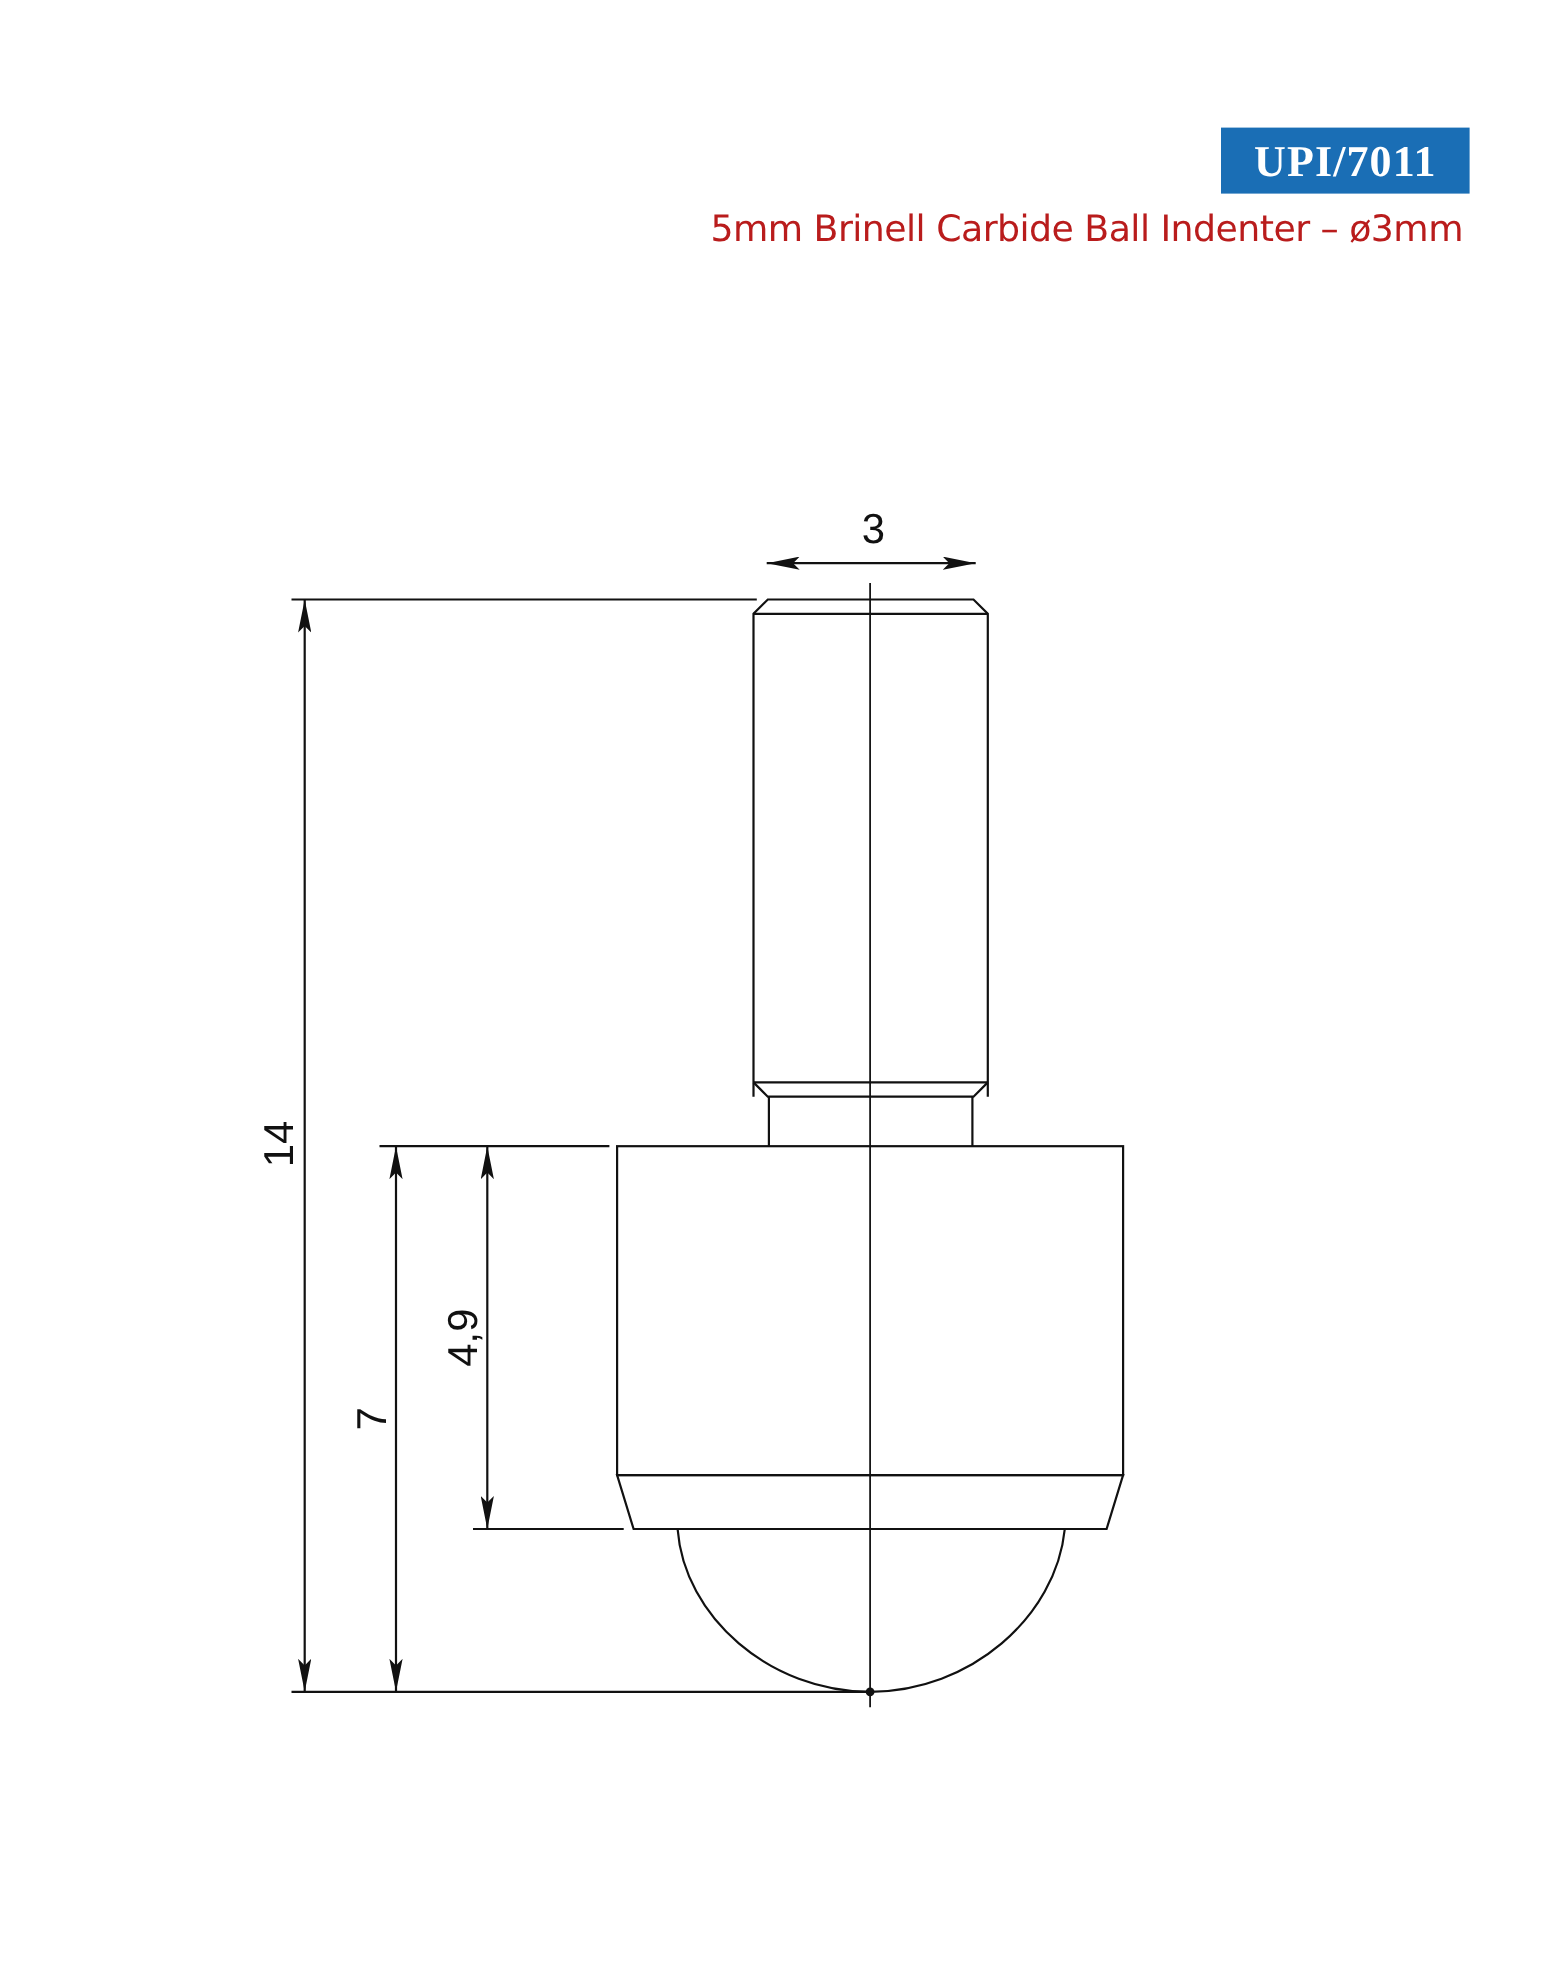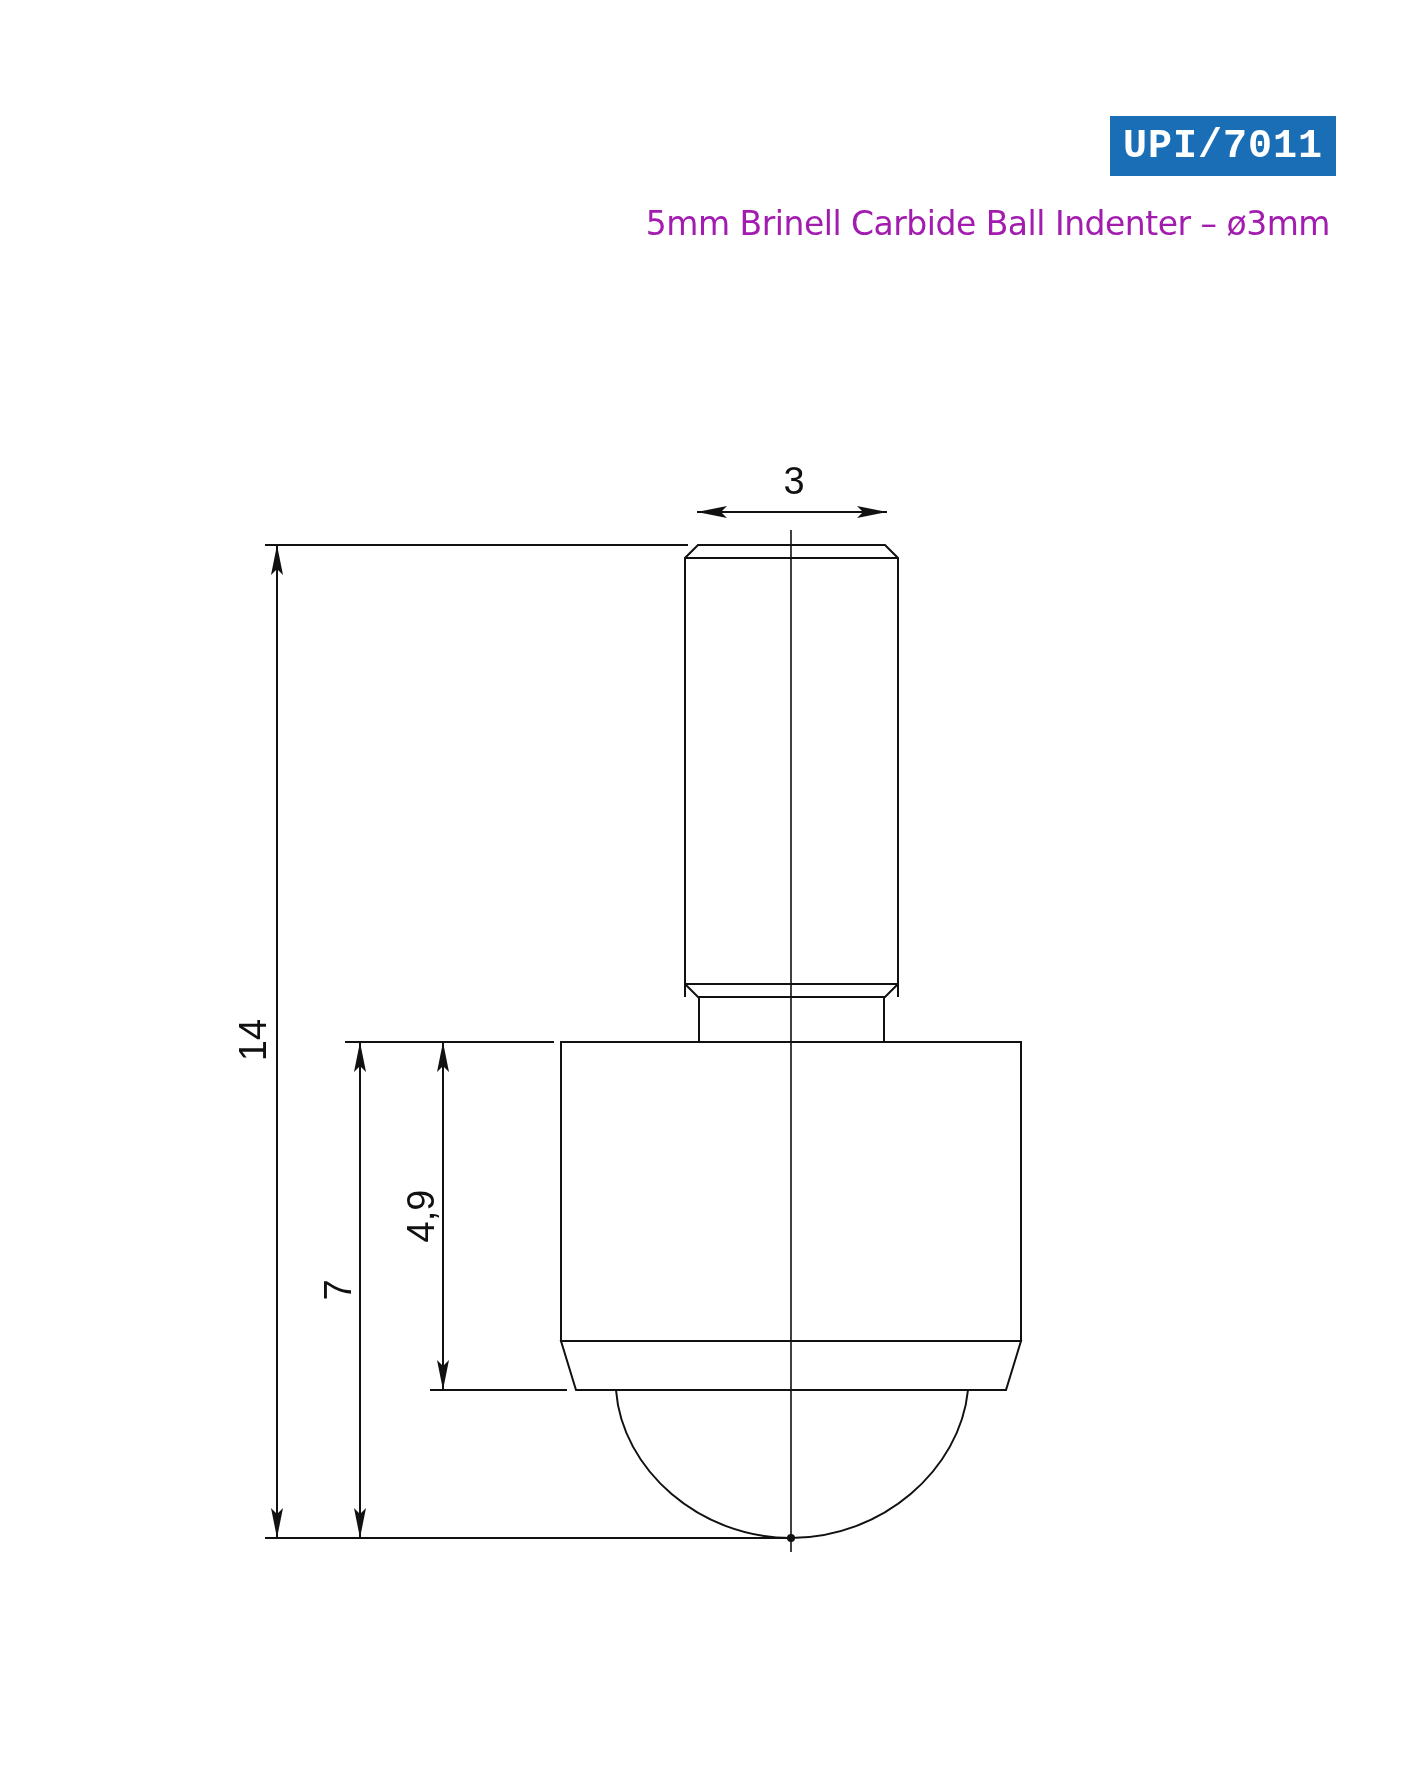--- a/index.html
+++ b/index.html
@@ -1,22 +1,22 @@
 <!DOCTYPE html>
 <html><head>
 <meta charset="utf-8">
 <style>
   html, body { margin: 0; padding: 0; background: #ffffff; }
   body { width: 1424px; height: 1792px; position: relative; overflow: hidden;
          font-family: "Liberation Sans", "DejaVu Sans", sans-serif; }
   .badge { position: absolute; left: 1110px; top: 116px; width: 226px; height: 60px;
            background: #1a6eb5; color: #ffffff; font-weight: bold; font-size: 40px;
            display: flex; align-items: center; justify-content: center; letter-spacing: 1px;
-           font-family: Liberation Mono, monospace; }
-  .subtitle { position: absolute; right: 94px; top: 204px; font-size: 33px; color: #a21caf;
+           font-family: Liberation Serif, serif; }
+  .subtitle { position: absolute; right: 94px; top: 188px; font-size: 33px; color: #b91c1c;
               white-space: nowrap; font-family: "DejaVu Sans", sans-serif; letter-spacing: -0.5px; }
   svg.drawing { position: absolute; left: 0; top: 0; }
   .dimtxt { font-family: "Liberation Sans", sans-serif; font-size: 38px; fill: #111; }
 </style>
 </head>
 <body>
 
 <div class="badge">UPI/7011</div>
 <div class="subtitle">5mm Brinell Carbide Ball Indenter – ø3mm</div>
 

